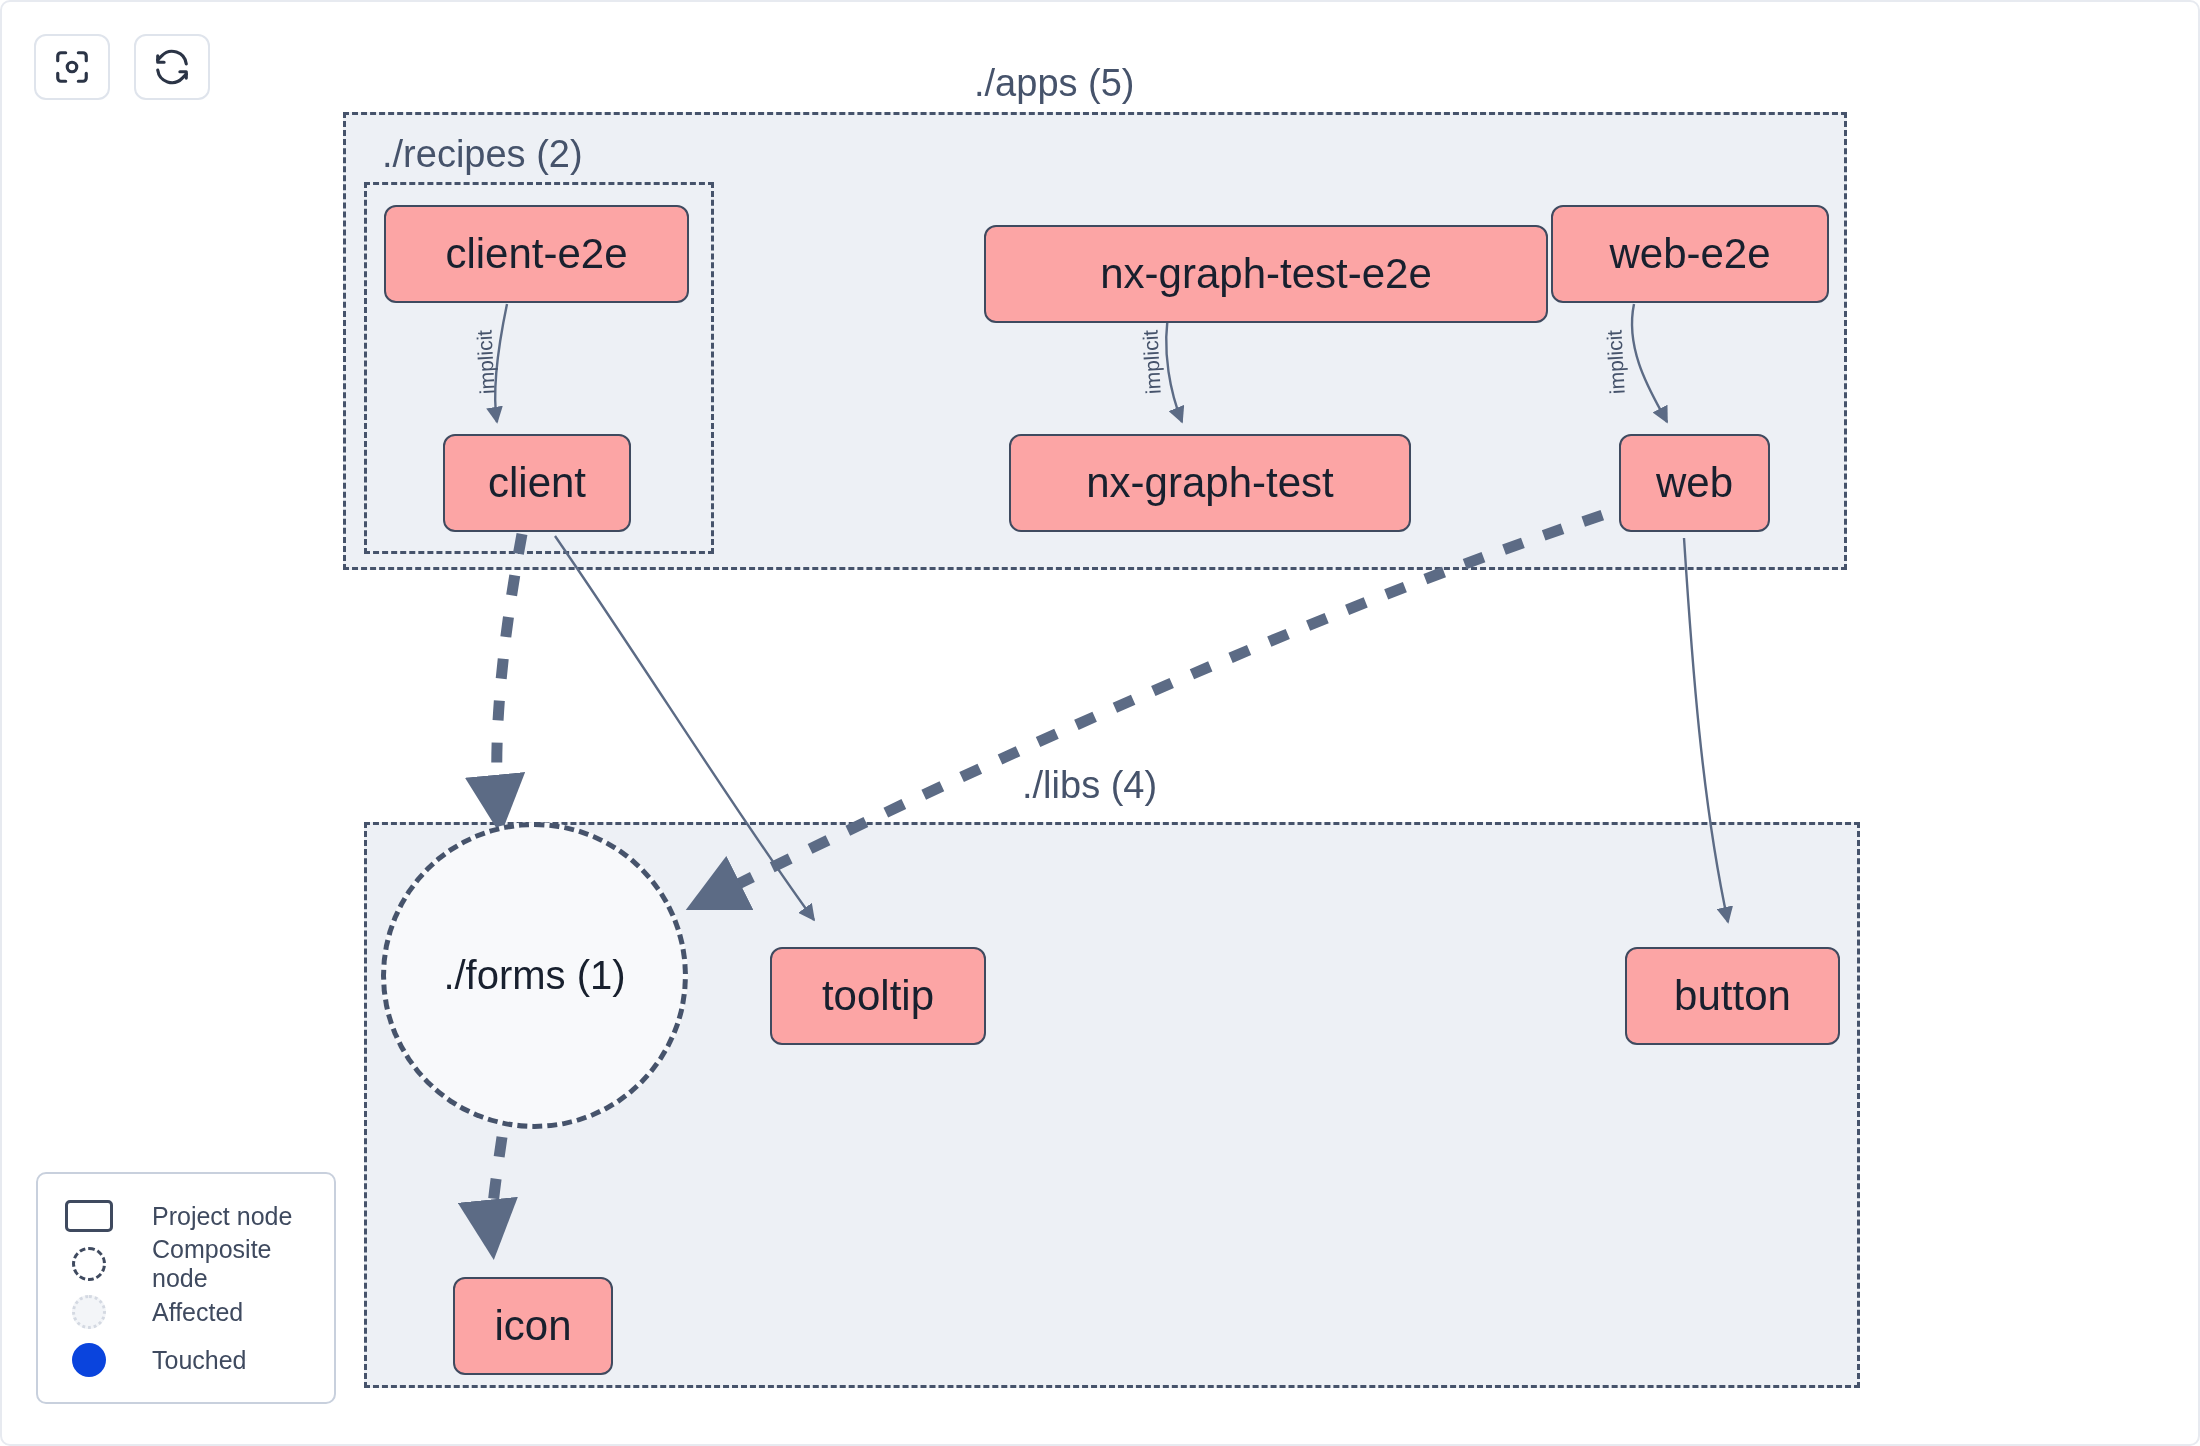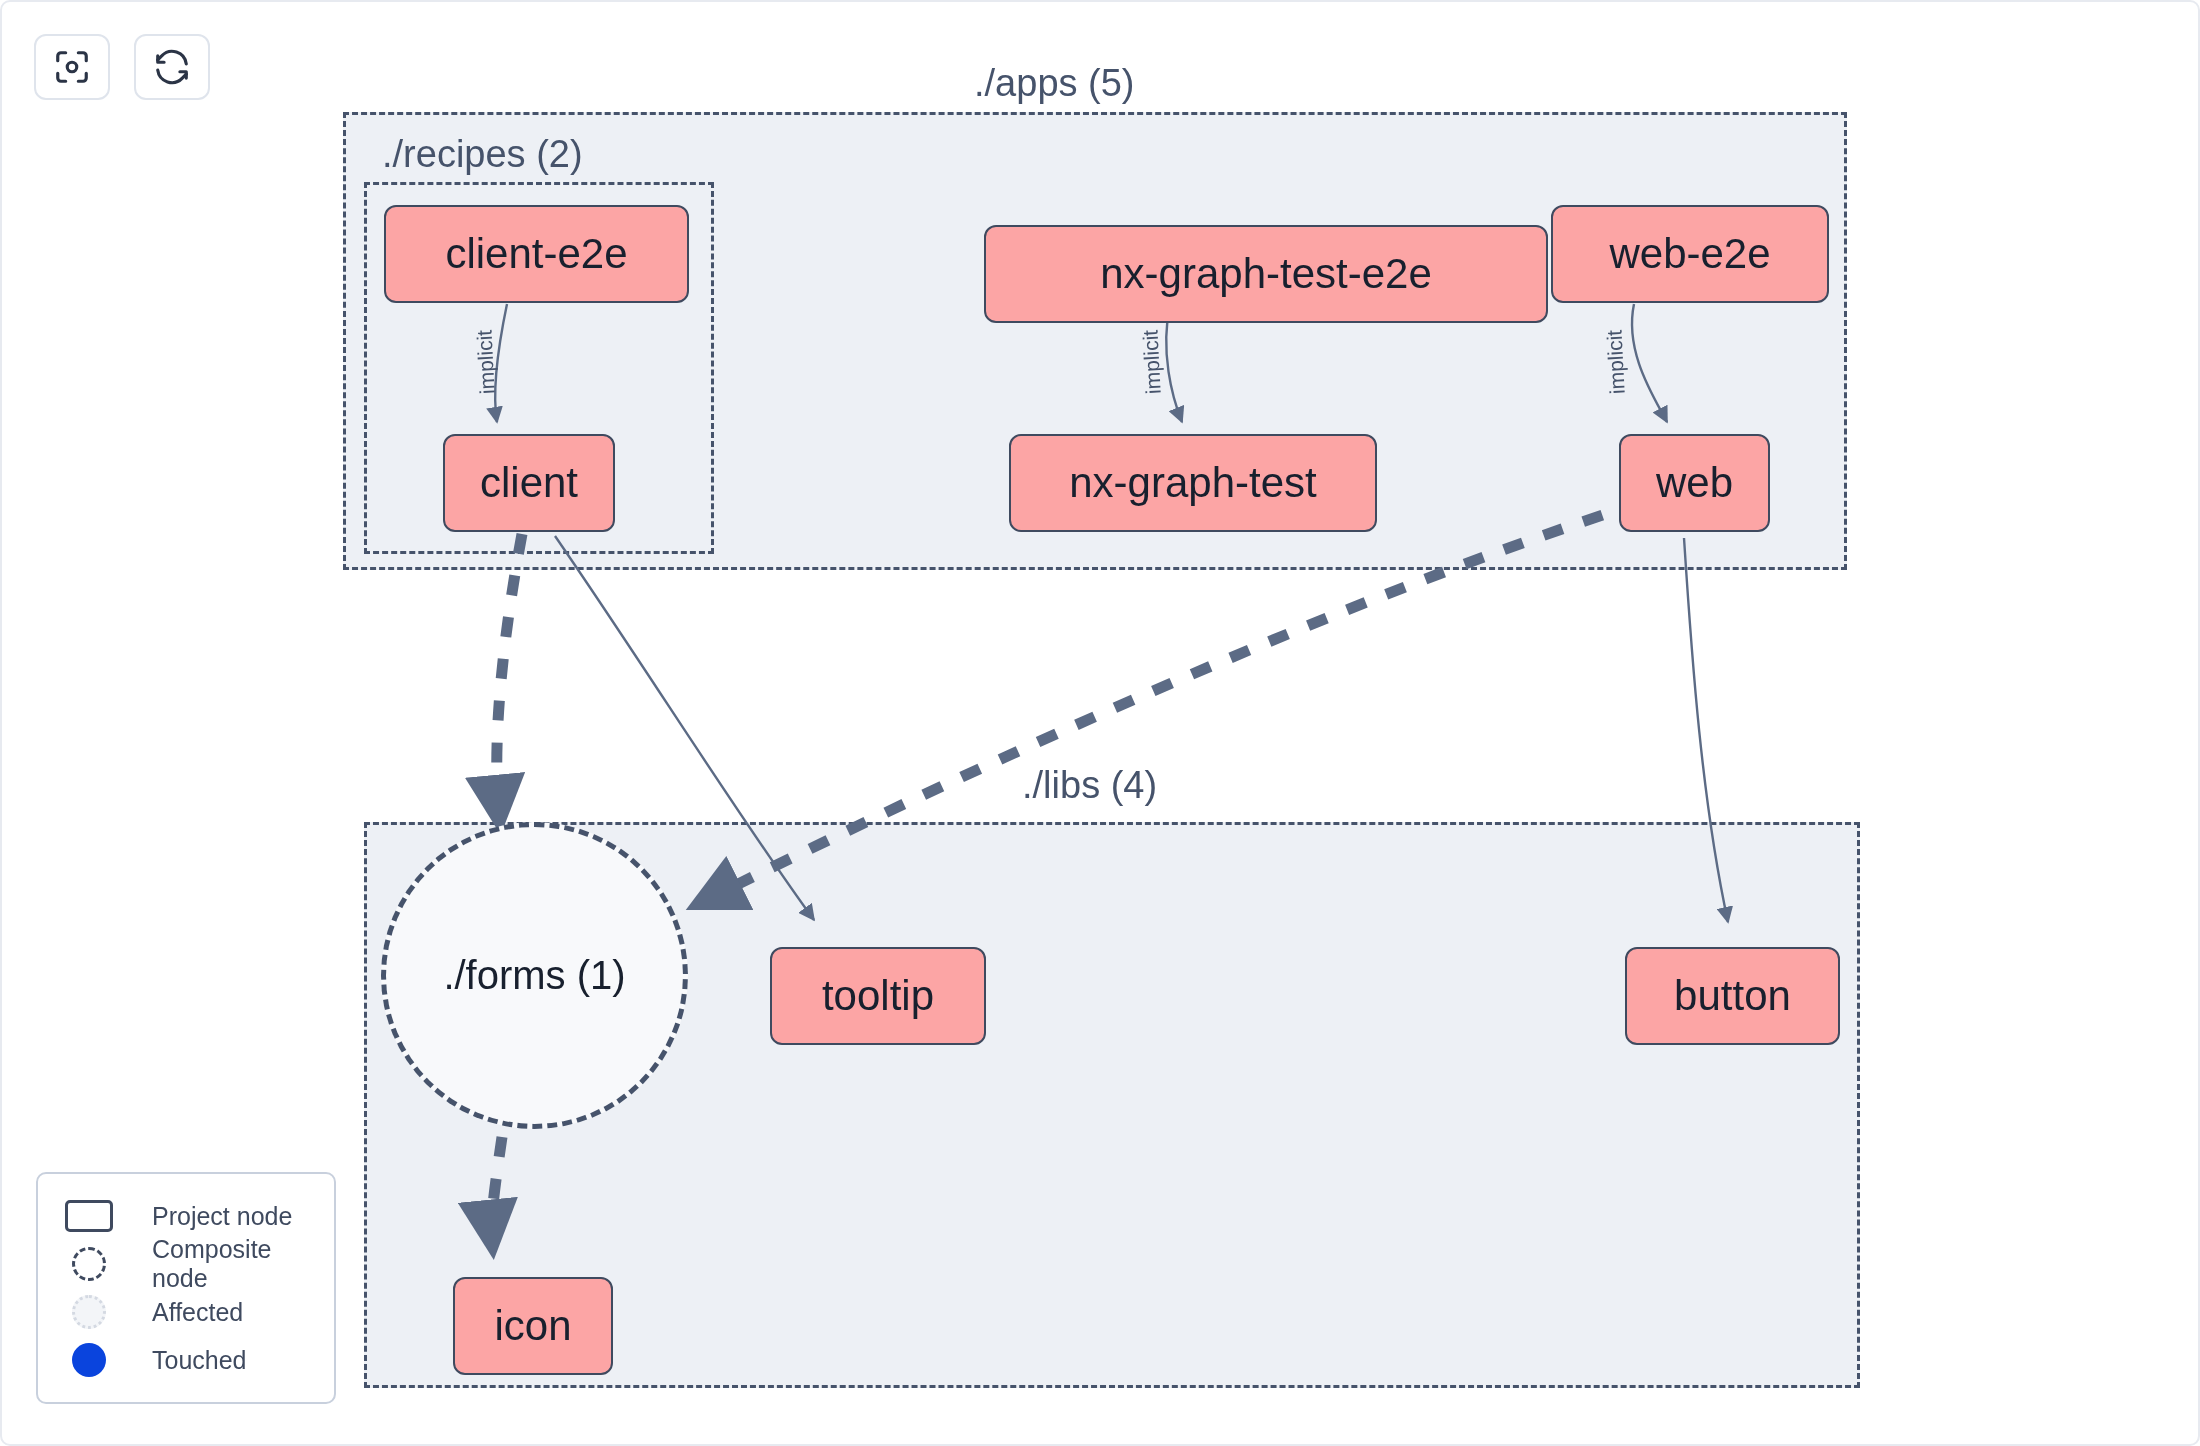--- a/index.html
+++ b/index.html
@@ -249,25 +249,25 @@
     </div>
 
     <div class="node" style="left:982px; top:203px; width:564px; height:98px;margin-top:20px;">
       <span>nx-graph-test-e2e</span>
     </div>
 
     <div class="node" style="left:1549px; top:203px; width:278px; height:98px;">
       <span>web-e2e</span>
     </div>
 
-    <div class="node" style="left:441px; top:432px; width:172px; height:98px;">
+    <div class="node" style="left:441px; top:432px; width:188px; height:98px;">
       <span>client</span>
     </div>
 
-    <div class="node" style="left:1007px; top:432px; width:368px; height:98px;align-items:center;">
+    <div class="node" style="left:1007px; top:432px; width:402px; height:98px;align-items:center;">
       <span>nx-graph-test</span>
     </div>
 
     <div class="node" style="left:1617px; top:432px; width:151px; height:98px;">
       <span>web</span>
     </div>
 
     <div class="node composite" style="left:379px; top:820px; width:307px; height:307px;">
       <span>./forms (1)</span>
     </div>

